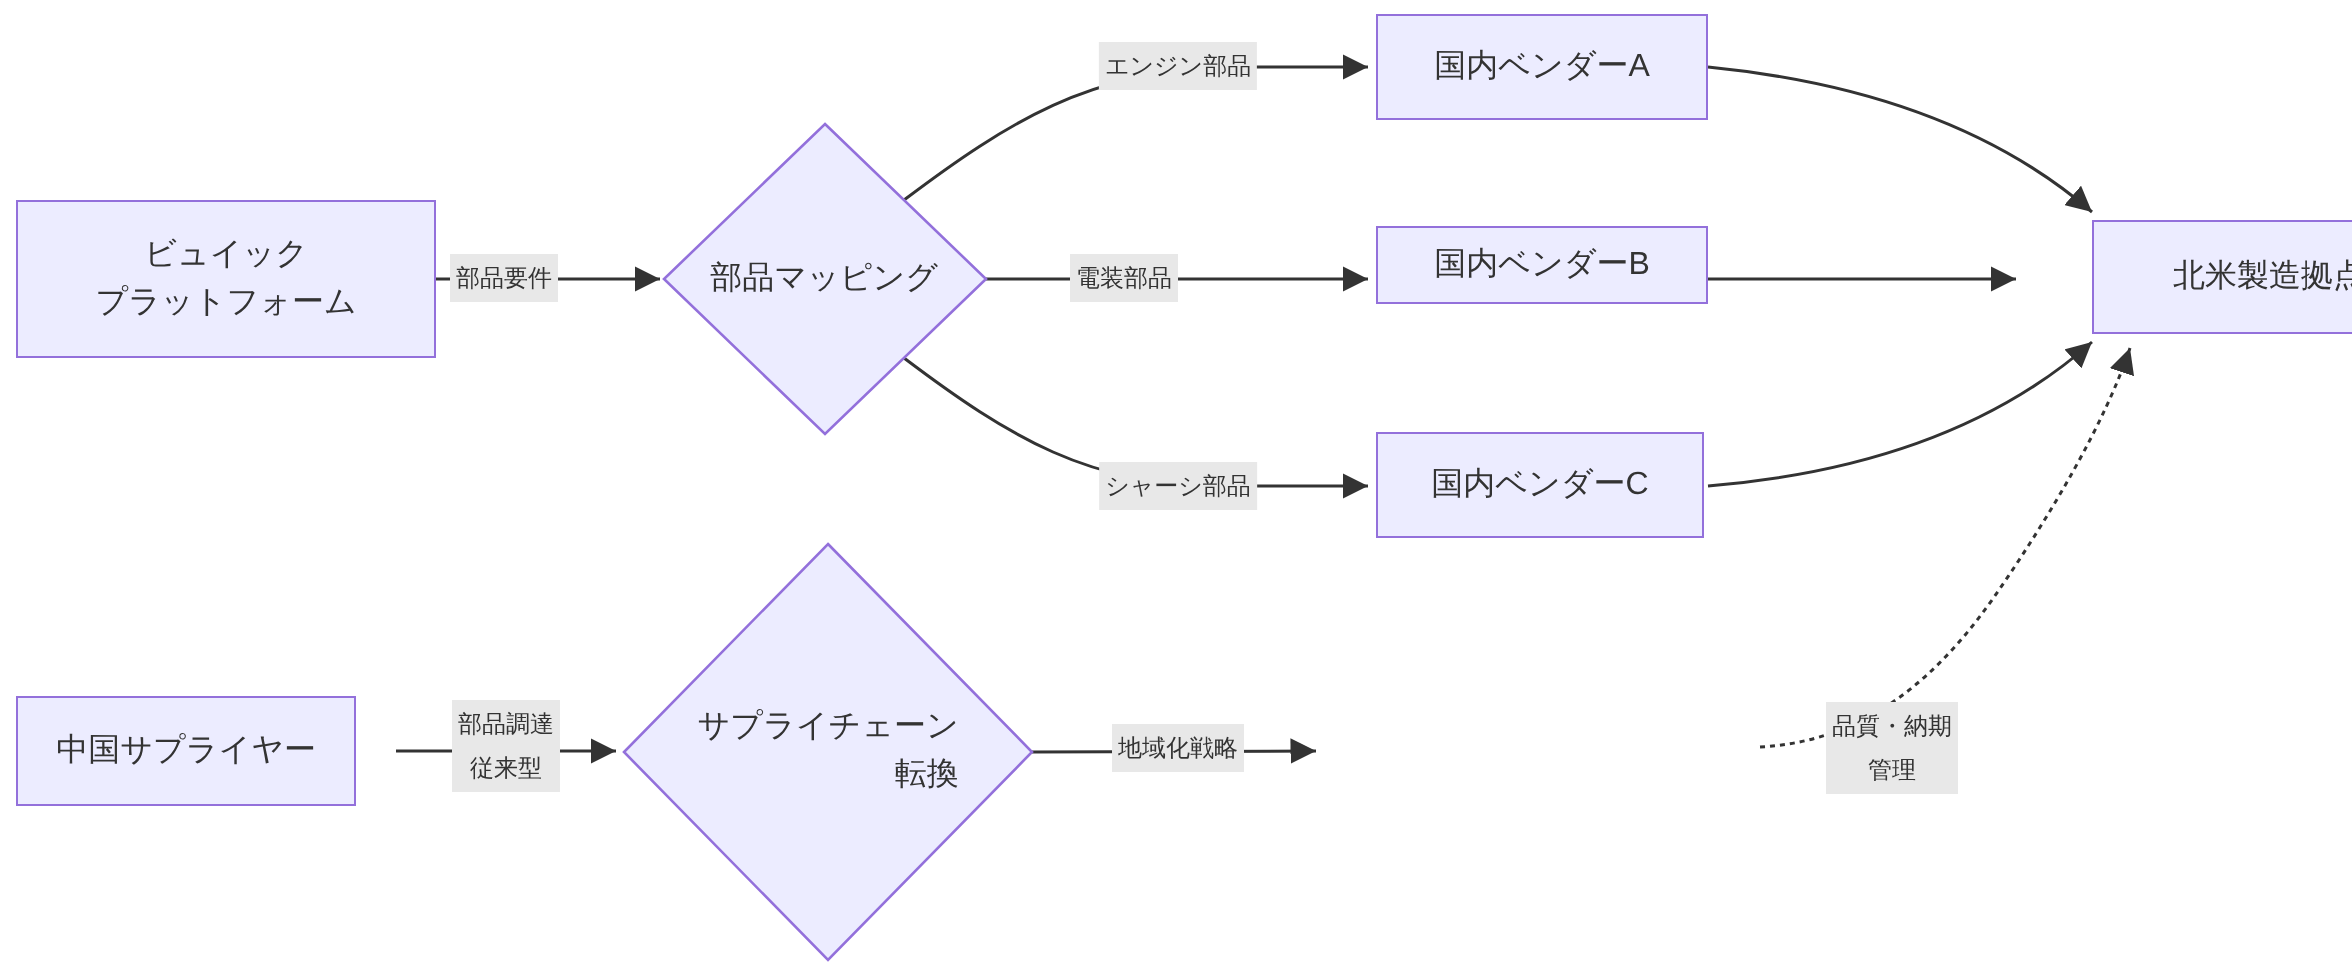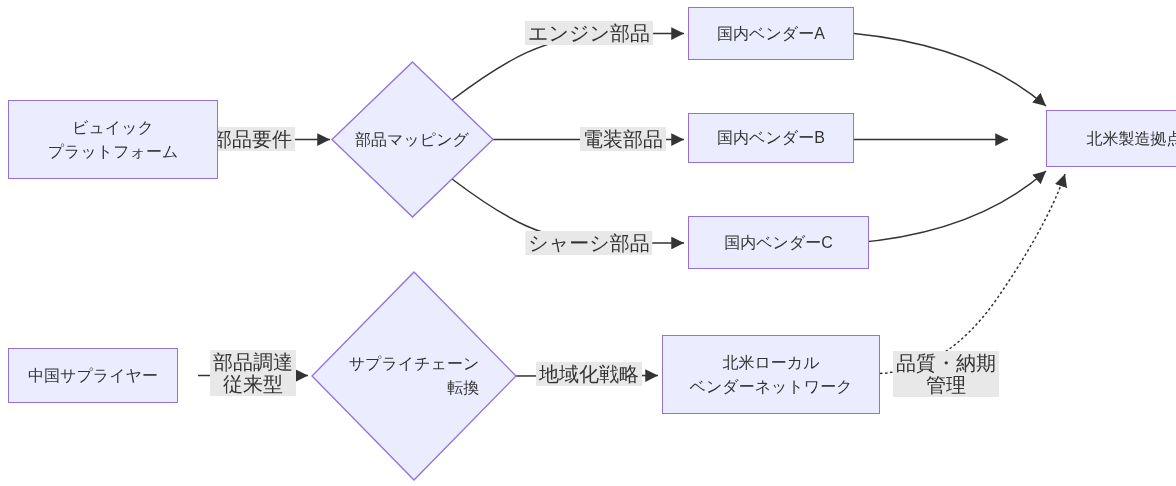--- a/index.html
+++ b/index.html
@@ -36,21 +36,21 @@
     position:absolute;z-index:3;
     transform:translate(-50%,-50%);
     text-align:right;font-size:16px;line-height:24px;color:var(--text);
     white-space:nowrap;
   }
   .edge-label{
     position:absolute;z-index:2;
     transform:translate(-50%,-50%);
     background:var(--label-bg);
     padding:1px 3px;
-    text-align:center;font-size:20px;line-height:22px;color:var(--text);
+    text-align:center;font-size:12px;line-height:22px;color:var(--text);
     white-space:nowrap;
   }
   .line{display:block;}
 </style>
 </head>
 <body>
 
 <div class="canvas">
 
   <svg class="edges" width="1176" height="486" viewBox="0 0 1176 486">
@@ -79,55 +79,49 @@
     <div>
       <span class="line">ビュイック</span>
       <span class="line">プラットフォーム</span>
     </div>
   </div>
 
   <div class="node" style="left:688px;top:7px;width:166px;height:53px">
     <span>国内ベンダーA</span>
   </div>
 
-  <div class="node" style="left:688px;top:113px;width:166px;height:50px">
+  <div class="node" style="left:688px;top:113px;width:166px;height:39px">
     <span>国内ベンダーB</span>
   </div>
 
-  <div class="node" style="left:688px;top:216px;width:181px;height:53px">
+  <div class="node" style="left:688px;top:216px;width:164px;height:53px">
     <span>国内ベンダーC</span>
   </div>
 
   <div class="node" style="left:1046px;top:110px;width:177px;height:57px">
     <span>北米製造拠点</span>
   </div>
 
   <div class="node" style="left:8px;top:348px;width:170px;height:55px">
     <span>中国サプライヤー</span>
   </div>
 
-  <div class="node" style="left:662px;top:335px;width:218px;height:79px">
-    <div>
-      <span class="line">北米ローカル</span>
-      <span class="line">ベンダーネットワーク</span>
-    </div>
-  </div>
 
   <div class="diamond-label" style="left:412px;top:140px">部品マッピング</div>
 
   <div class="diamond-label" style="left:414px;top:376px">
     <span class="line">サプライチェーン</span>
     <span class="line">転換</span>
   </div>
 
   <div class="edge-label" style="left:252px;top:139px">部品要件</div>
 
   <div class="edge-label" style="left:589px;top:33px">エンジン部品</div>
 
-  <div class="edge-label" style="left:623px;top:139px">電装部品</div>
+  <div class="edge-label" style="left:562px;top:139px">電装部品</div>
 
   <div class="edge-label" style="left:589px;top:243px">シャーシ部品</div>
 
   <div class="edge-label" style="left:253px;top:373px">
     <span class="line">部品調達</span>
     <span class="line">従来型</span>
   </div>
 
   <div class="edge-label" style="left:589px;top:374px">地域化戦略</div>
 

